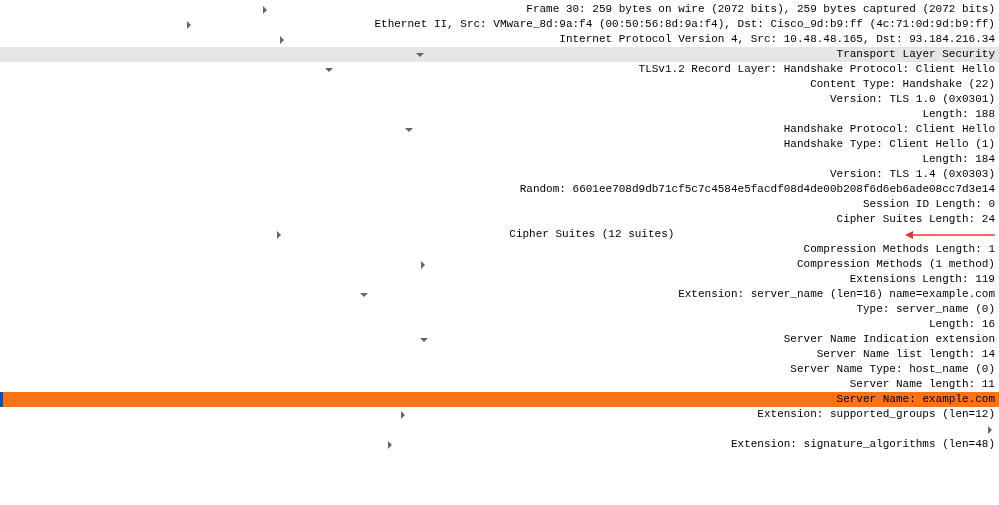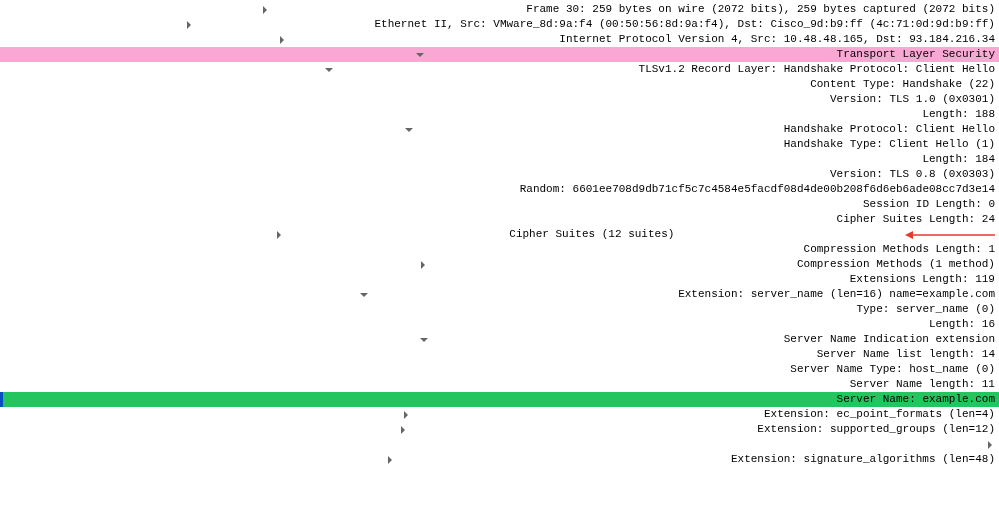--- a/index.html
+++ b/index.html
@@ -13,23 +13,23 @@
     width: 999px;
   }
   .tree { padding: 2px 0 6px 0; white-space: nowrap; }
   .row {
     display: flex;
     align-items: center;
     padding: 0 4px;
     height: 15px;
     justify-content: space-between;
   }
-  .row.shade { background: #f9a8d4; }
+  .row.shade { background: #e5e5e5; }
   .row.selected {
-    background: #22c55e;
+    background: #f97316;
     box-shadow: inset 3px 0 0 #0a4fbf;
   }
   .indent { display: inline-block; }
   .marker {
     display: inline-flex;
     width: 11px;
     justify-content: center;
     color: #555;
     user-select: none;
   }
@@ -122,21 +122,21 @@
       <span class="lbl">Handshake Type: Client Hello (1)</span>
     </div>
     <div class="row">
       <span class="indent" style="width: 45px;"></span>
       <span class="marker"></span>
       <span class="lbl">Length: 184</span>
     </div>
     <div class="row">
       <span class="indent" style="width: 45px;"></span>
       <span class="marker"></span>
-      <span class="lbl">Version: TLS 0.8 (0x0303)</span>
+      <span class="lbl">Version: TLS 1.4 (0x0303)</span>
     </div>
     <div class="row">
       <span class="indent" style="width: 45px;"></span>
       <span class="marker"></span>
       <span class="lbl">Random: 6601ee708d9db71cf5c7c4584e5facdf08d4de00b208f6d6eb6ade08cc7d3e14</span>
     </div>
     <div class="row">
       <span class="indent" style="width: 45px;"></span>
       <span class="marker"></span>
       <span class="lbl">Session ID Length: 0</span>
@@ -228,29 +228,20 @@
       <span class="marker"></span>
       <span class="lbl">Server Name: example.com</span>
     </div>
     <div class="row">
       <span class="indent" style="width: 45px;"></span>
       <span class="marker">
         <svg width="8" height="8" viewBox="0 0 8 8">
           <path d="M2 0 L6 4 L2 8 Z" fill="#666"></path>
         </svg>
       </span>
-      <span class="lbl">Extension: ec_point_formats (len=4)</span>
-    </div>
-    <div class="row">
-      <span class="indent" style="width: 45px;"></span>
-      <span class="marker">
-        <svg width="8" height="8" viewBox="0 0 8 8">
-          <path d="M2 0 L6 4 L2 8 Z" fill="#666"></path>
-        </svg>
-      </span>
       <span class="lbl">Extension: supported_groups (len=12)</span>
     </div>
     <div class="row">
       <span class="indent" style="width: 45px;"></span>
       <span class="marker">
         <svg width="8" height="8" viewBox="0 0 8 8">
           <path d="M2 0 L6 4 L2 8 Z" fill="#666"></path>
         </svg>
       </span>
     </div>

